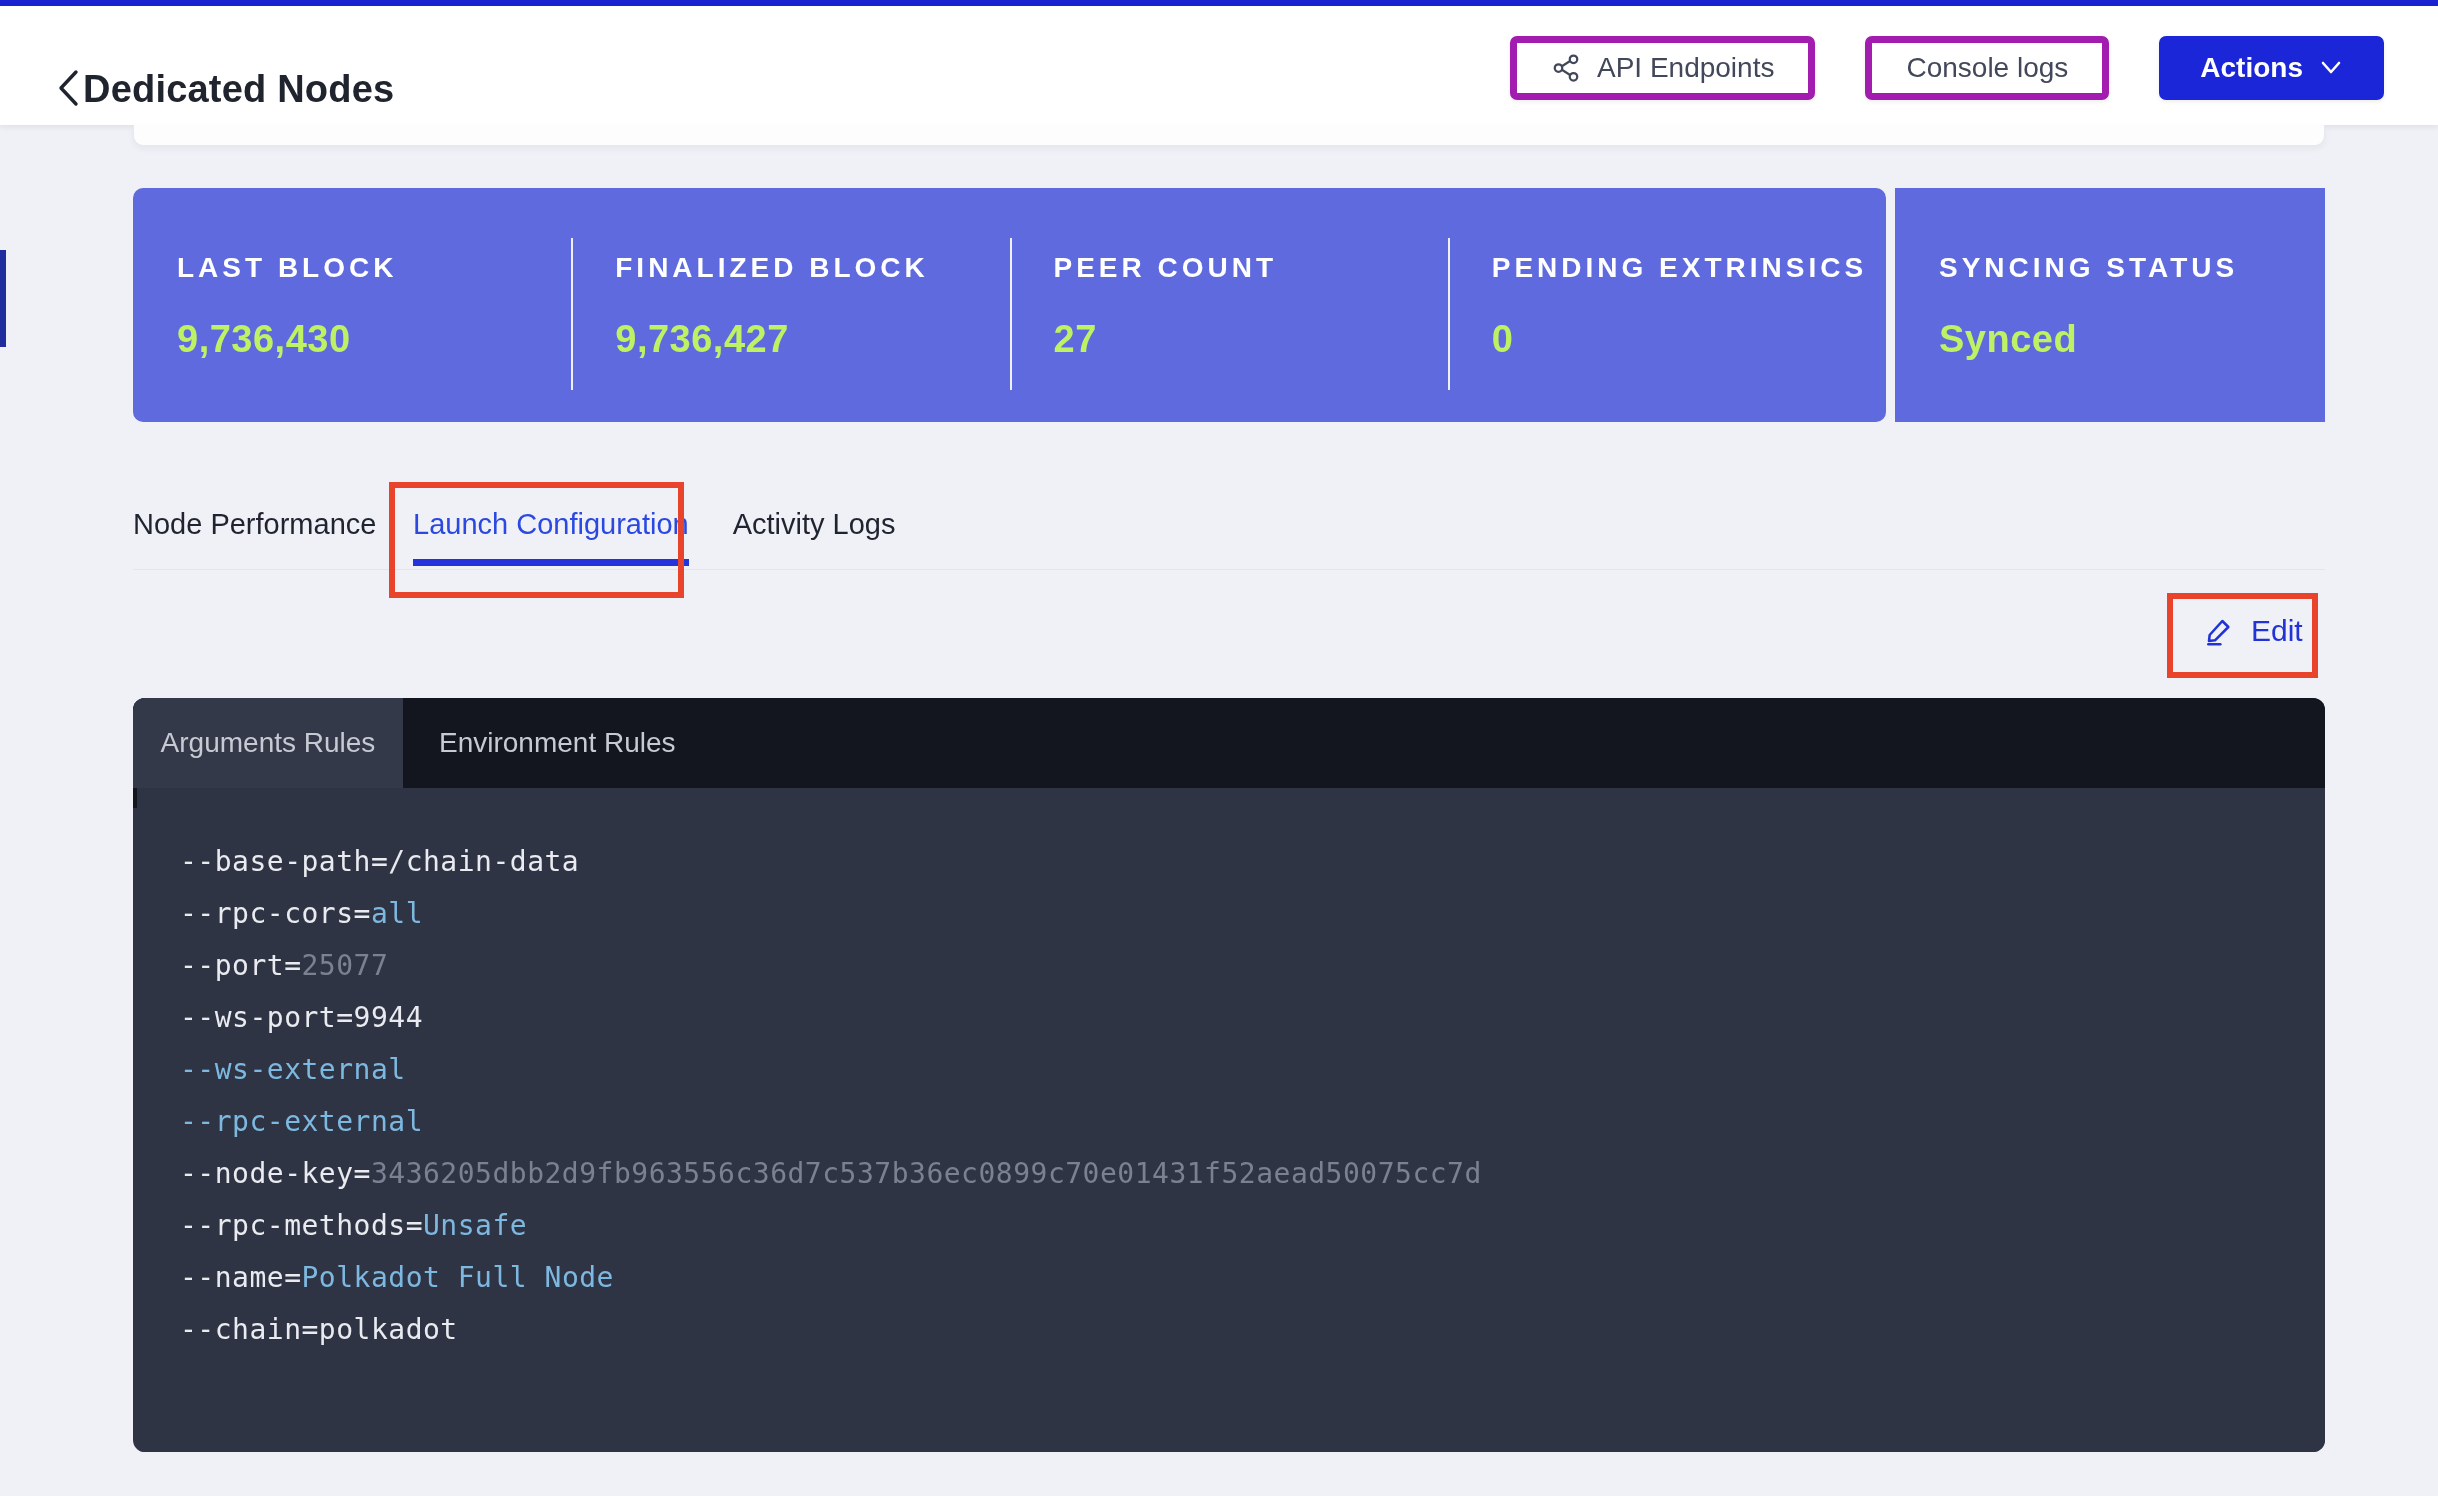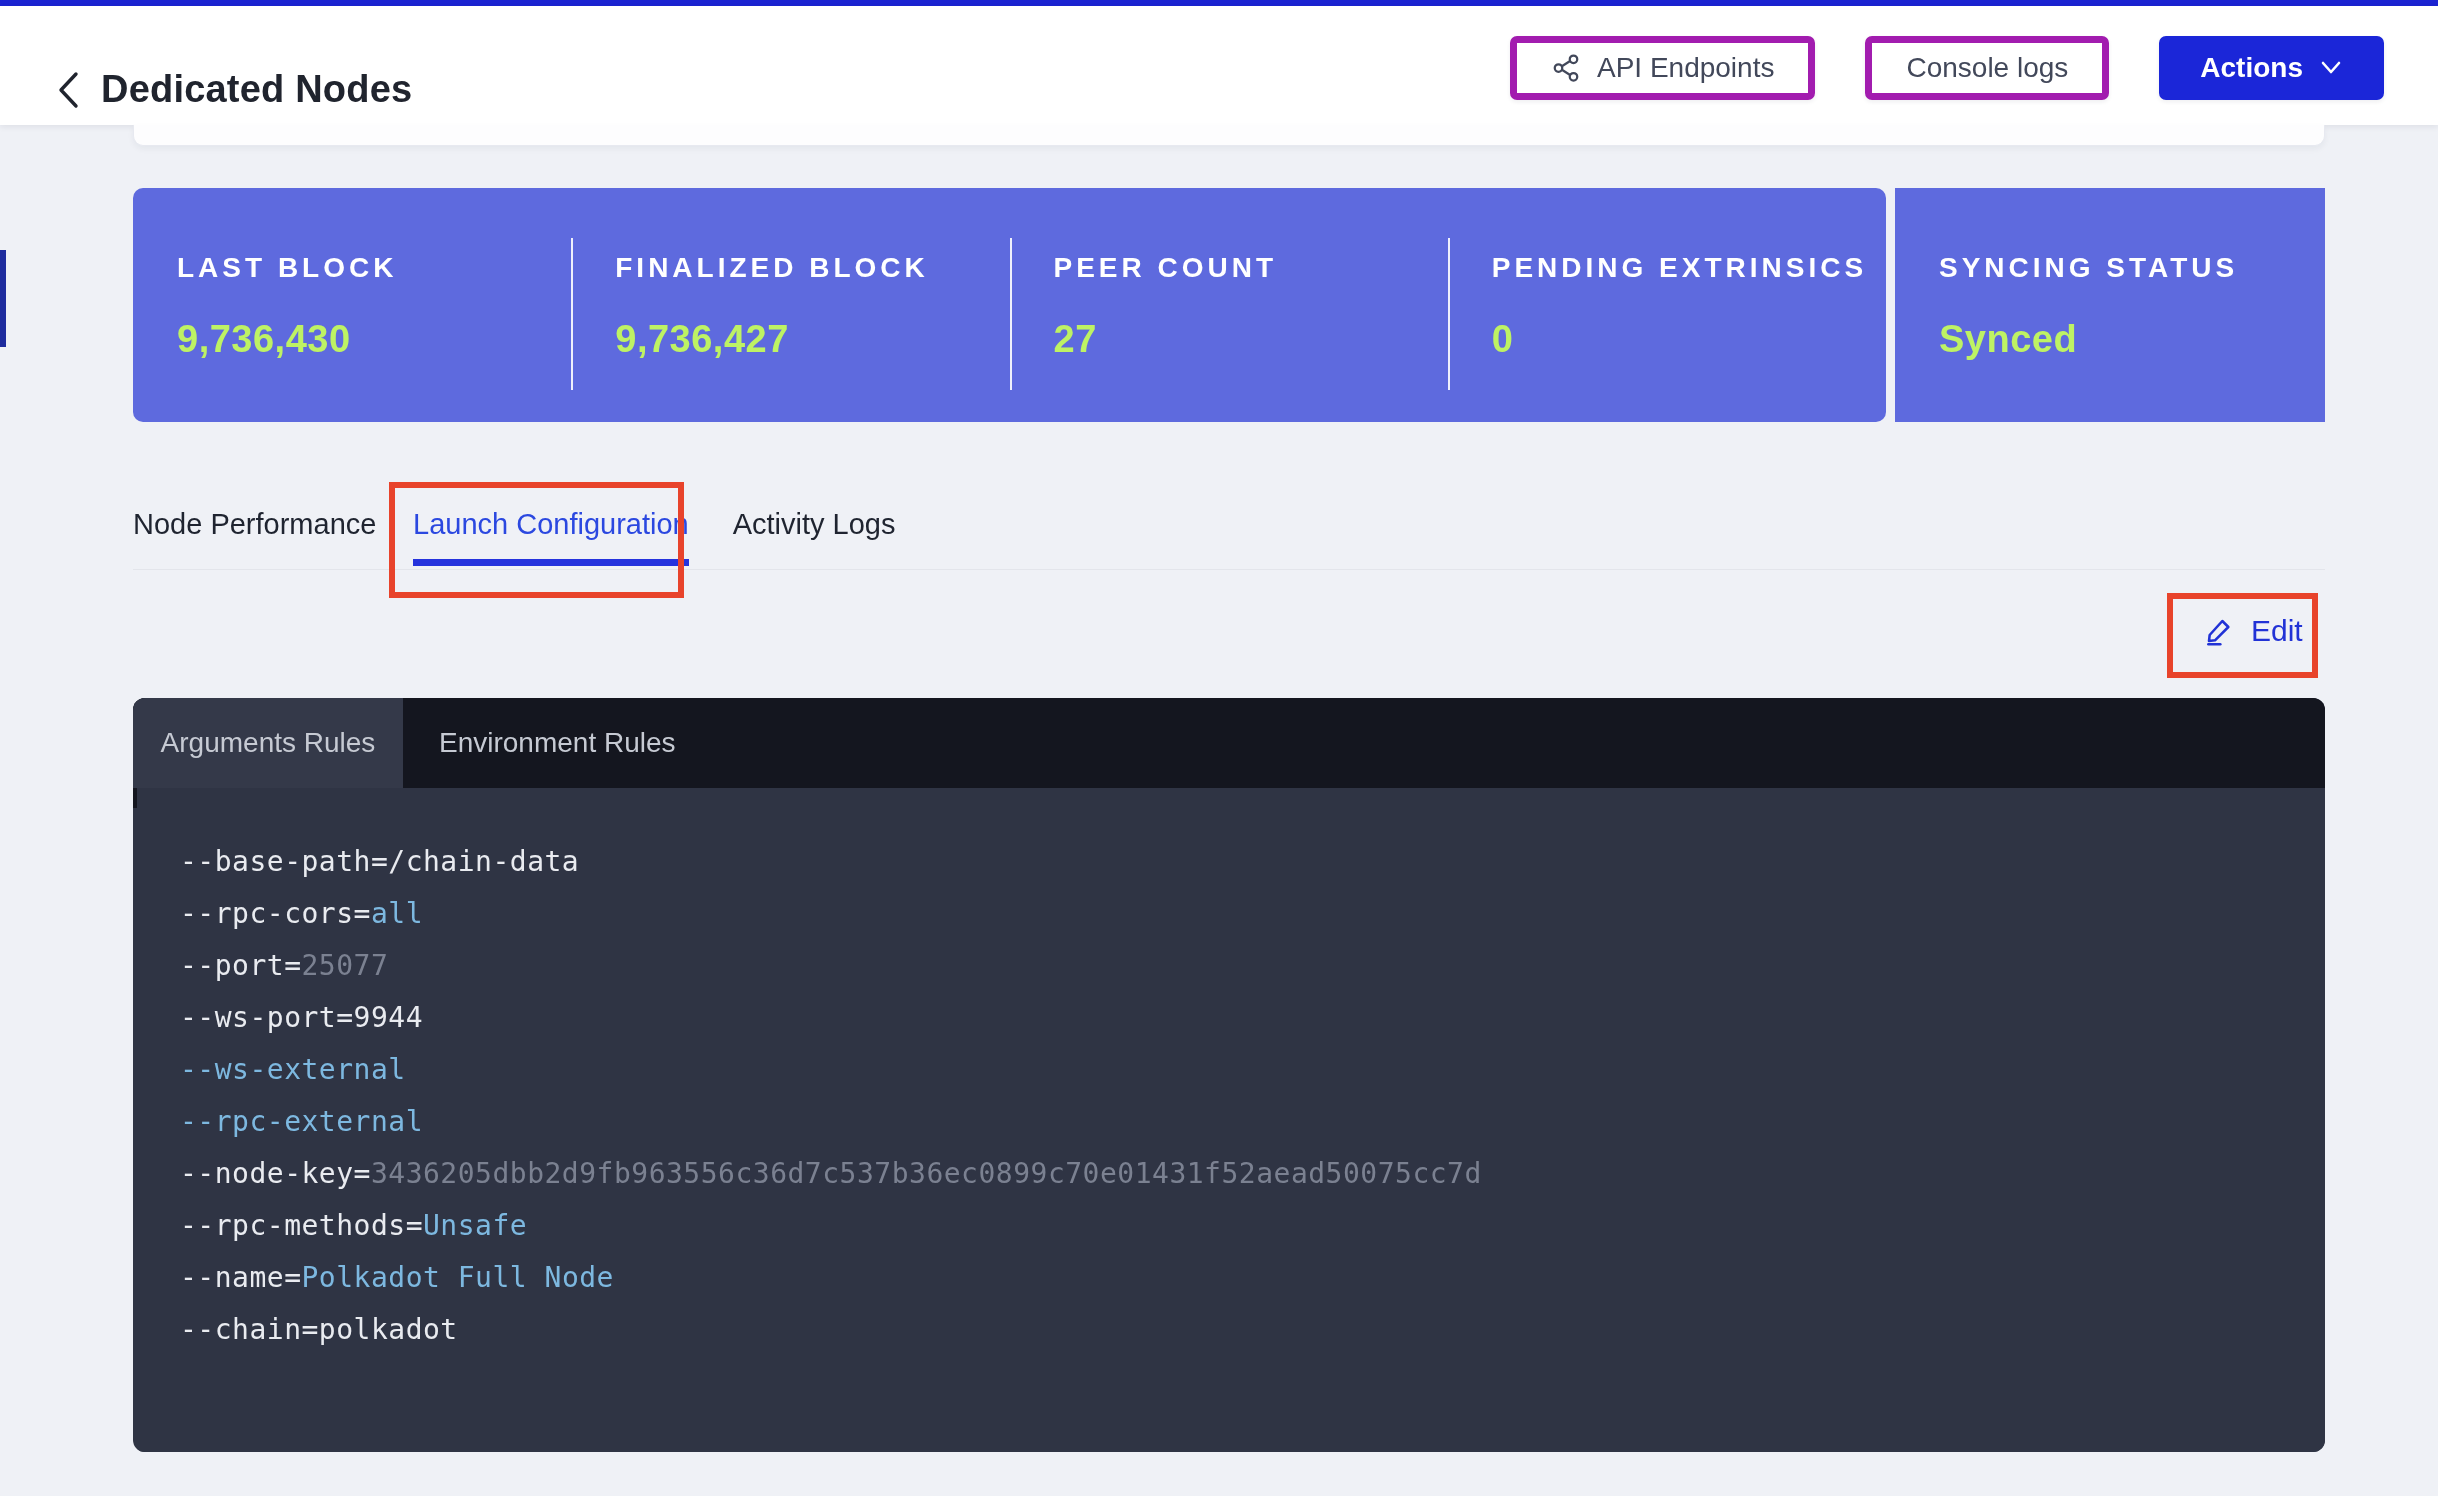--- a/index.html
+++ b/index.html
@@ -4,21 +4,21 @@
 <style>
   * { margin:0; padding:0; box-sizing:border-box; }
   html,body { width:2438px; height:1496px; }
   body { font-family:"Liberation Sans", sans-serif; background:#eff1f6; position:relative; overflow:hidden; }
 
   .top-line { position:absolute; left:0; top:0; width:2438px; height:6px; background:#1b23d1; }
 
   
   .header { position:absolute; left:0; top:6px; width:2438px; height:119px; background:#ffffff;
             box-shadow:0 2px 6px rgba(25,30,50,0.08); }
-  .title-wrap { position:absolute; left:55px; top:62px; display:flex; align-items:center; gap:20px; }
+  .title-wrap { position:absolute; left:55px; top:62px; display:flex; align-items:flex-start; gap:2px; }
   .back-chevron { width:26px; height:40px; display:flex; align-items:center; }
   .back-chevron svg { display:block; }
   .page-title { font-size:38px; font-weight:600; color:#20242e; letter-spacing:0.2px; }
 
   .header-actions { position:absolute; right:54px; top:30px; display:flex; gap:50px; align-items:center; }
   .btn { height:64px; display:flex; align-items:center; justify-content:center; gap:16px;
          border:7px solid #a21caf; border-radius:7px; background:#ffffff; color:#42485a;
          font-size:28px; padding:0 34px; box-shadow:0 2px 4px rgba(25,30,50,0.07); cursor:pointer; }
   .btn svg { display:block; }
   .btn-primary { background:#1b26d8; border-color:#1b26d8; color:#ffffff; font-weight:600; }

